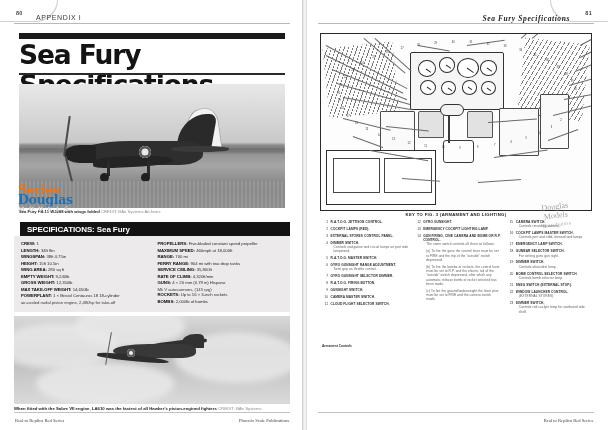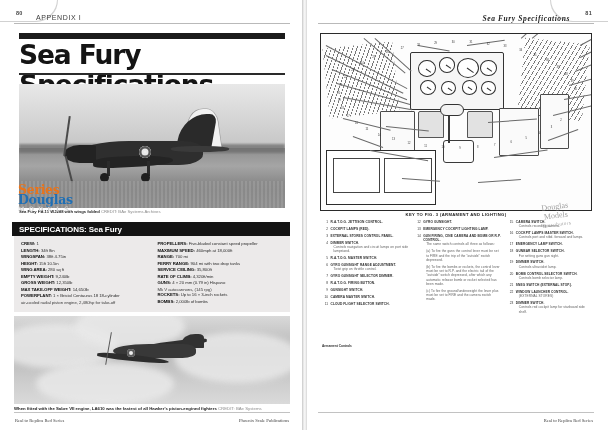--- a/index.html
+++ b/index.html
@@ -68,21 +68,21 @@
   .wm-douglas{position:absolute;right:10px;top:202px;width:84px;height:30px;z-index:30;
      transform:rotate(-7deg);font-family:"Liberation Serif",serif;color:#7e7e7e;
      font-size:8px;line-height:9px;text-align:center;opacity:.75;}
   .wm-douglas .dsmall{font-size:5px;letter-spacing:.4px;}
 
   .cap1{position:absolute;left:19px;top:209px;right:16px;font-size:4.2px;color:#4a4a4a;line-height:6px;}
   .cap1 b{color:#1a1a1a;}
   .cap1 .credit{color:#8a8a8a;}
 
   
-  .spec-bar{position:absolute;left:12px;top:222px;right:14px;height:14px;background:#131313;}
+  .spec-bar{position:absolute;left:20px;top:222px;right:14px;height:14px;background:#131313;}
   .spec-bar span{position:absolute;left:7px;top:3px;font-size:8px;font-weight:bold;color:#fff;letter-spacing:-.1px;}
   .spec-body{position:absolute;left:14px;top:236px;right:14px;height:76px;background:#eceaea;display:flex;}
   .spec-col{flex:1;padding:5px 6px 0 7px;box-sizing:border-box;}
   .spec-col.c2{padding-left:4px;}
   .spec-line{font-size:4.3px;line-height:6.55px;color:#2d2d2d;letter-spacing:-.05px;}
   .spec-line b{color:#0d0d0d;font-weight:bold;}
   .spec-line .sub{display:block;line-height:5.6px;color:#3a3a3a;}
 
   
   .photo2{position:absolute;left:14px;top:316px;right:14px;height:88px;overflow:hidden;

